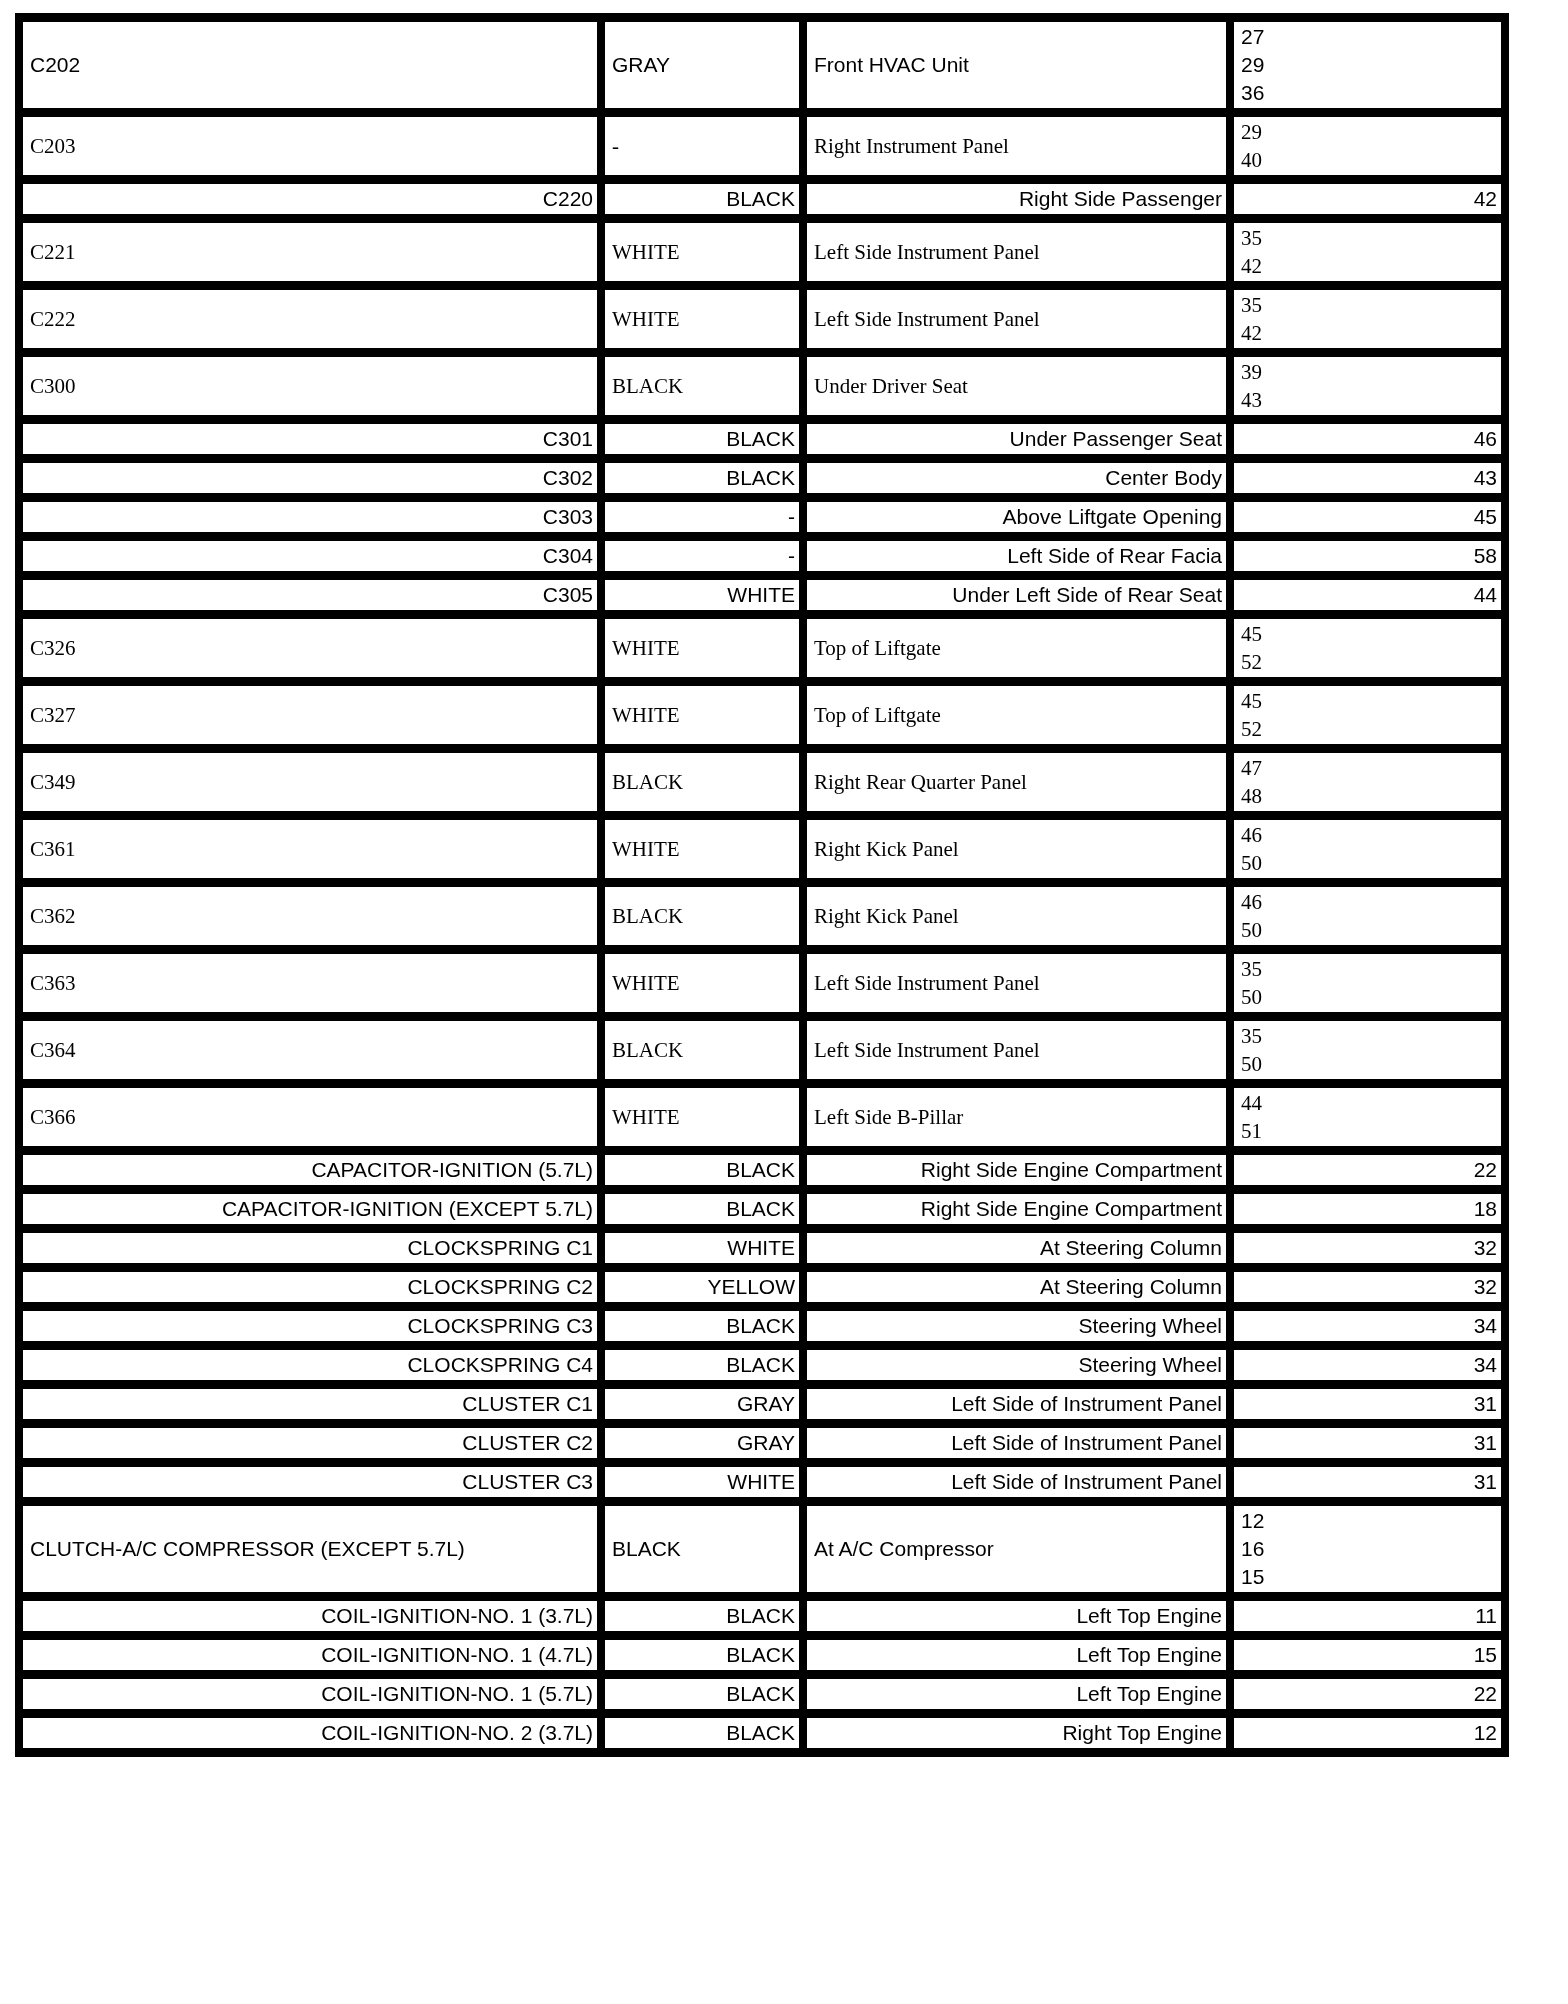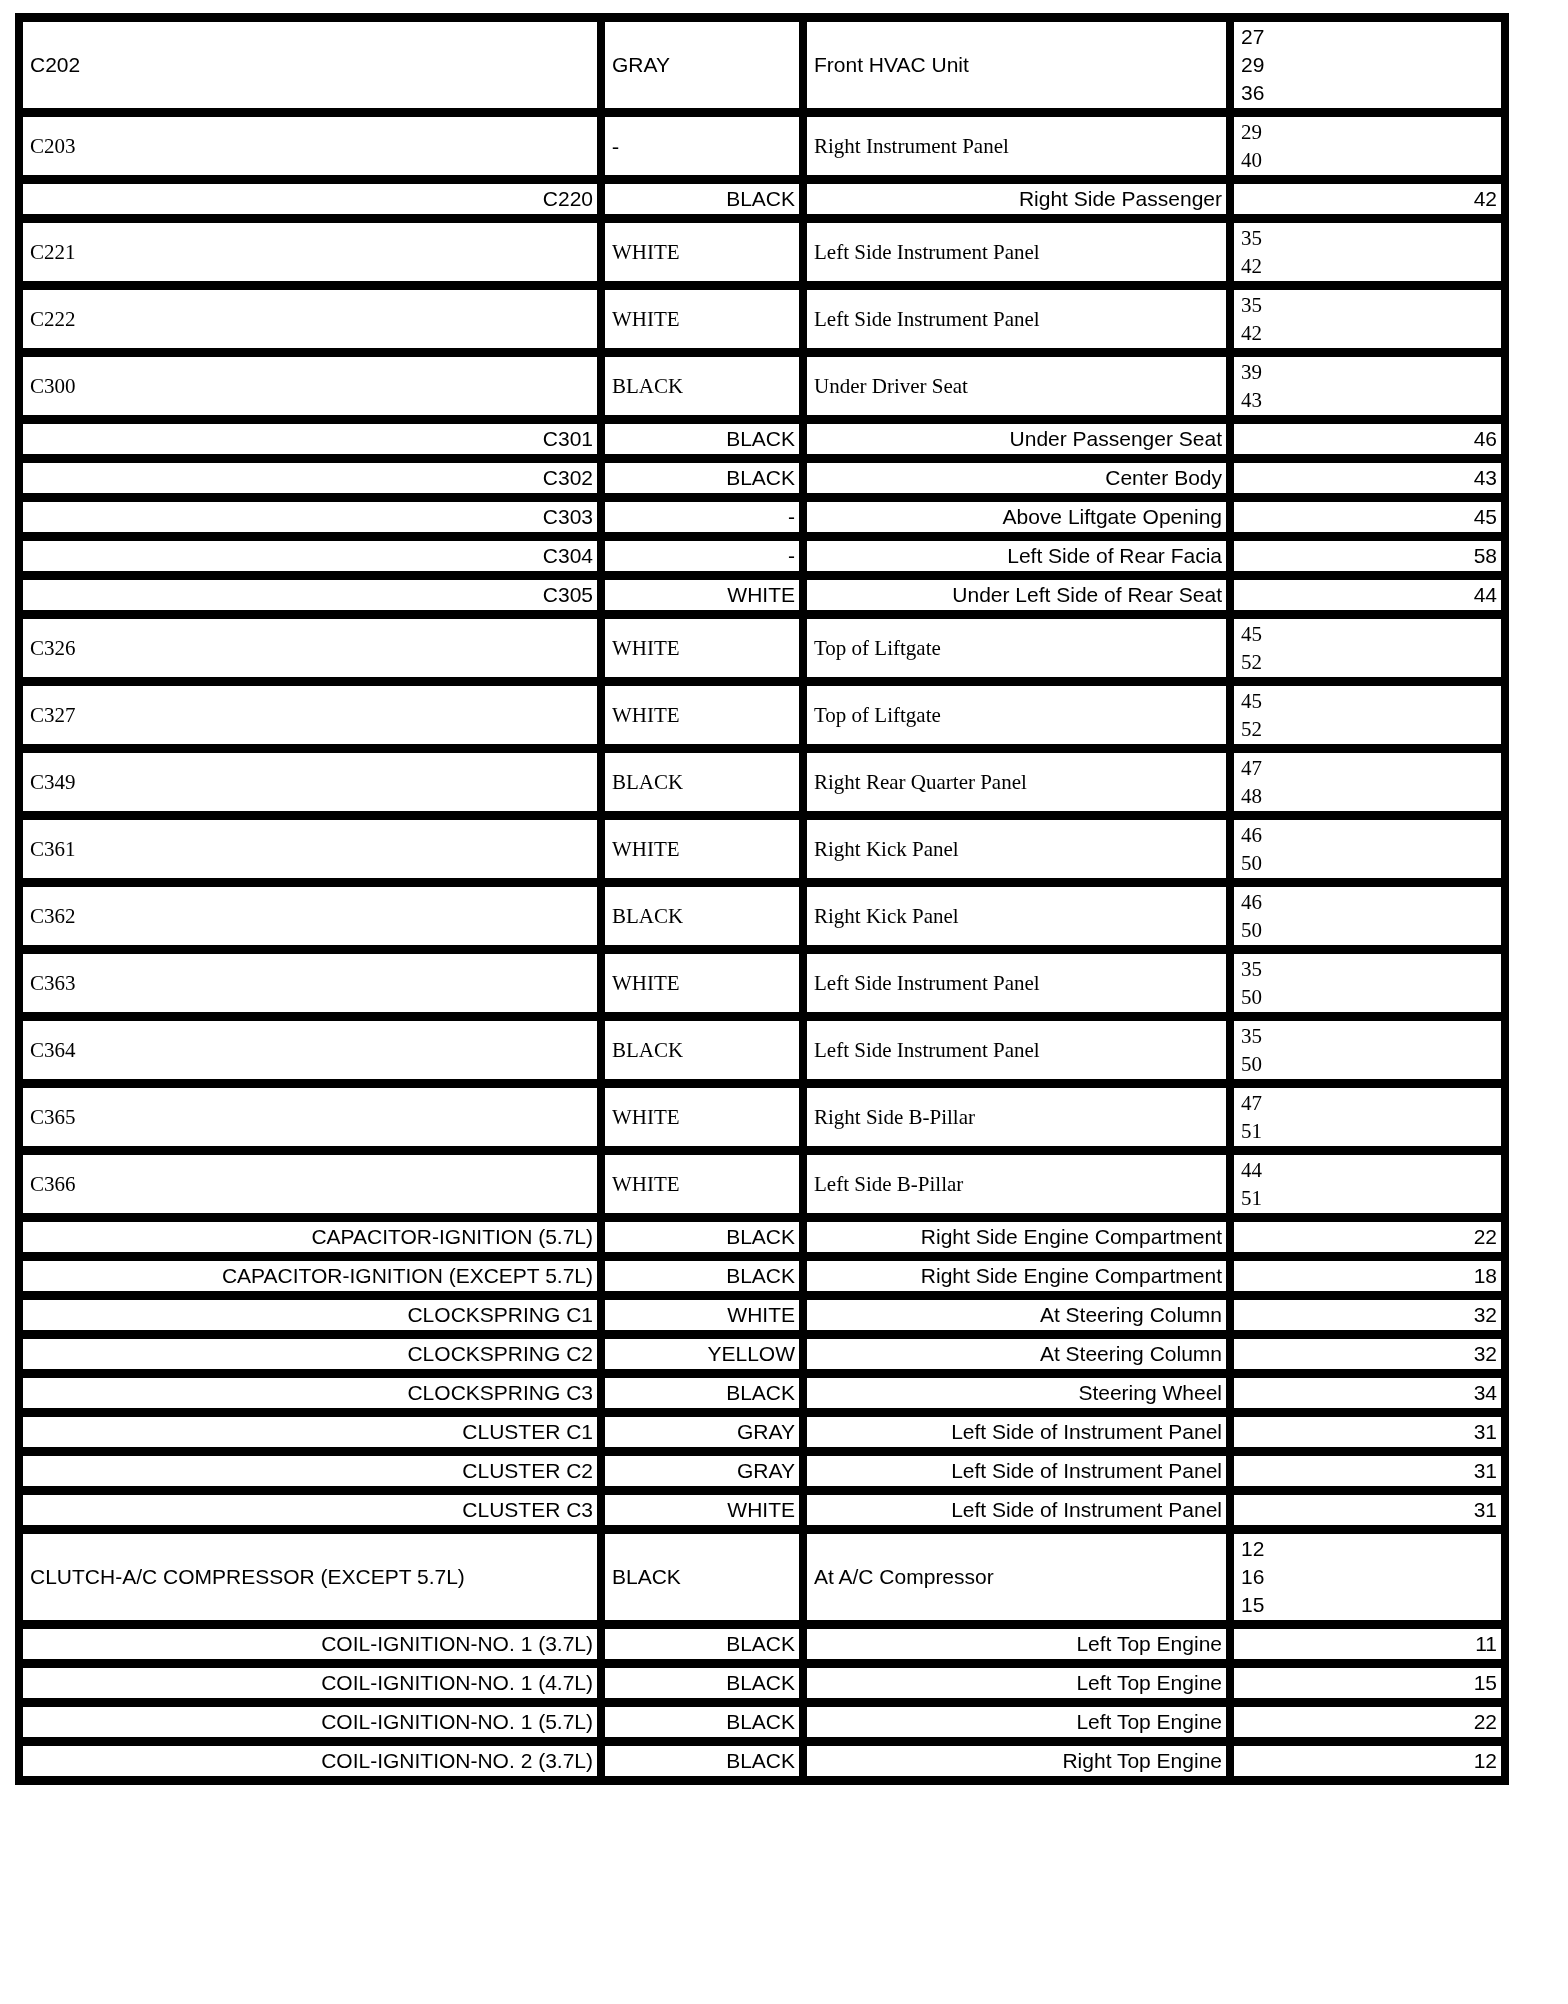--- a/index.html
+++ b/index.html
@@ -209,29 +209,20 @@
         <tr class="lines-2">
           <td>C364</td>
           <td>BLACK</td>
           <td>Left Side Instrument Panel</td>
           <td class="pages-cell">
             <div>35</div>
             <div>50</div>
           </td>
         </tr>
         <tr class="lines-2">
-          <td>C365</td>
-          <td>WHITE</td>
-          <td>Right Side B-Pillar</td>
-          <td class="pages-cell">
-            <div>47</div>
-            <div>51</div>
-          </td>
-        </tr>
-        <tr class="lines-2">
           <td>C366</td>
           <td>WHITE</td>
           <td>Left Side B-Pillar</td>
           <td class="pages-cell">
             <div>44</div>
             <div>51</div>
           </td>
         </tr>
         <tr class="lines-1">
           <td>CAPACITOR-IGNITION (5.7L)</td>
@@ -260,20 +251,28 @@
         <tr class="lines-1">
           <td>CLOCKSPRING C2</td>
           <td>YELLOW</td>
           <td>At Steering Column</td>
           <td class="pages-cell">
             <div>32</div>
           </td>
         </tr>
         <tr class="lines-1">
           <td>CLOCKSPRING C3</td>
+          <td>BLACK</td>
+          <td>Steering Wheel</td>
+          <td class="pages-cell">
+            <div>34</div>
+          </td>
+        </tr>
+        <tr class="lines-1">
+          <td>CLOCKSPRING C4</td>
           <td>BLACK</td>
           <td>Steering Wheel</td>
           <td class="pages-cell">
             <div>34</div>
           </td>
         </tr>
         <tr class="lines-1">
           <td>CLUSTER C1</td>
           <td>GRAY</td>
           <td>Left Side of Instrument Panel</td>

